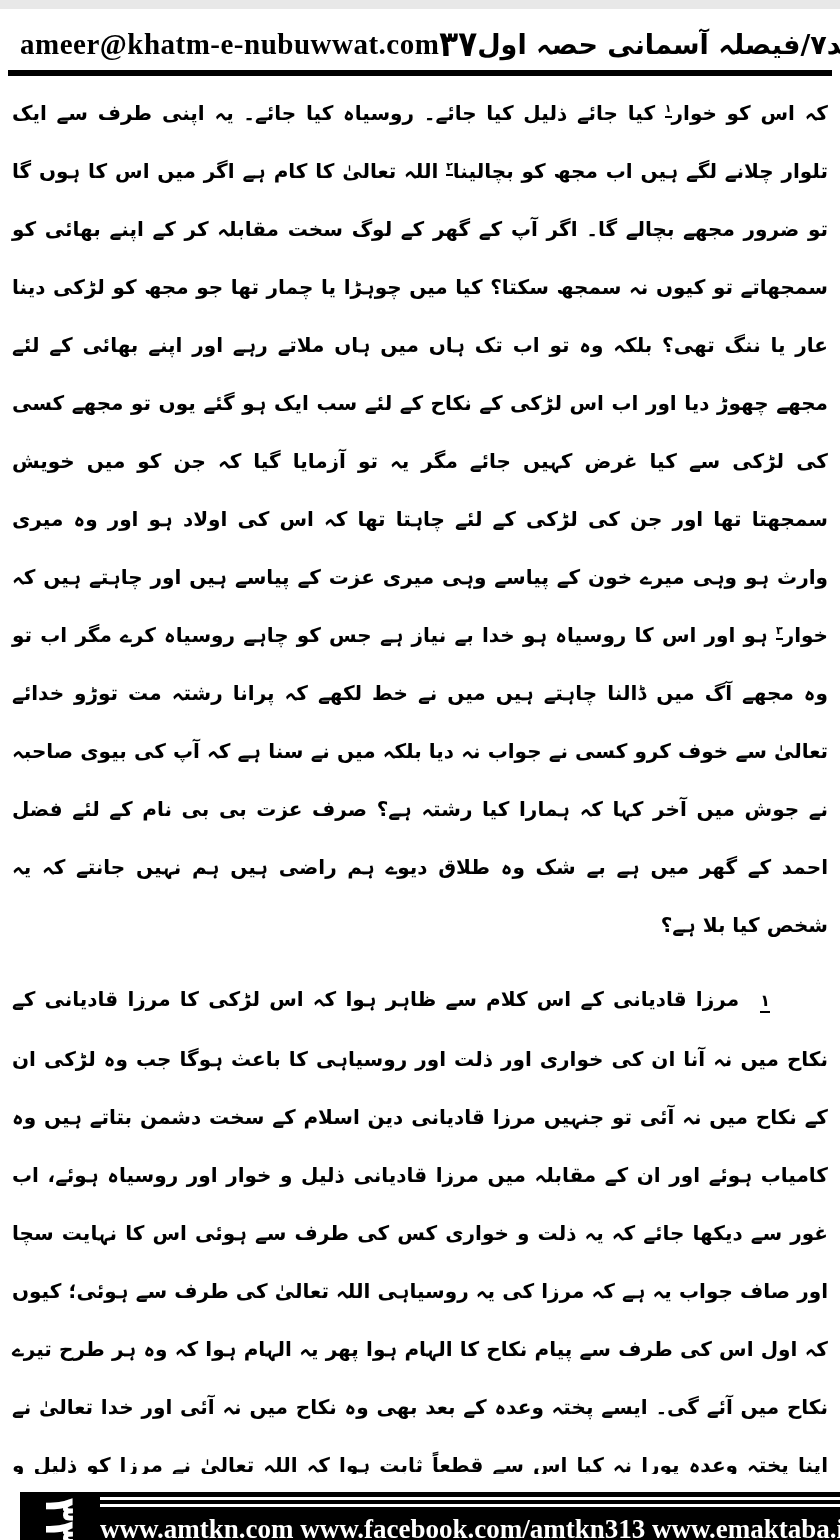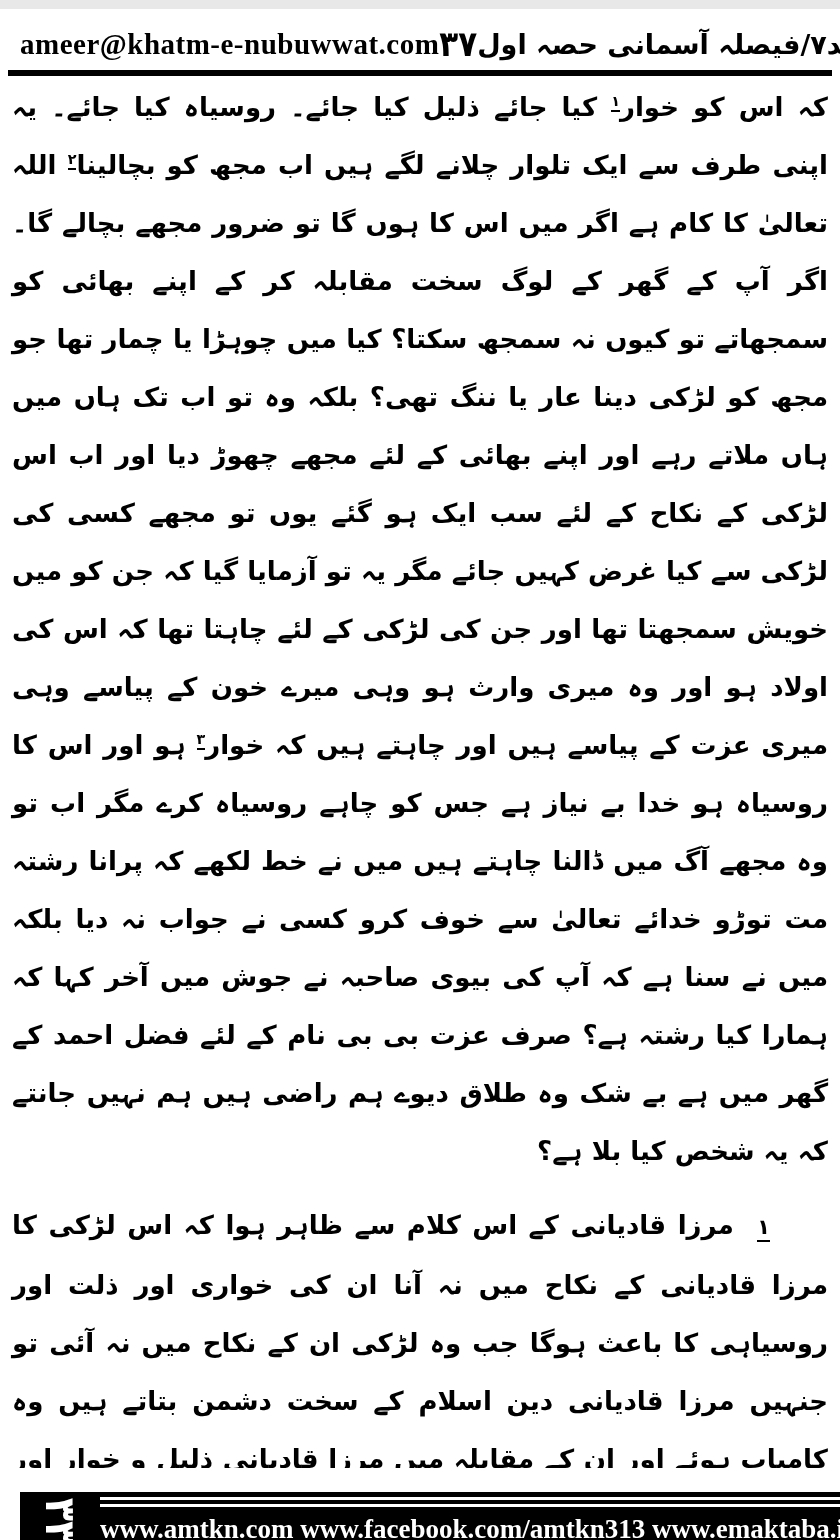--- a/index.html
+++ b/index.html
@@ -43,26 +43,26 @@
   }
   .rule {
     height: 6px;
     background: #000;
     margin: 9px 8px 0 8px;
   }
 
   
   .body {
     direction: rtl;
-    padding: 2px 12px 0 12px;
+    padding: 8px 12px 0 12px;
     height: 1390px;
     overflow: hidden;
     text-align: justify;
     font-weight: bold;
-    font-size: 26px;
+    font-size: 20px;
     line-height: 58px;
     font-family: "DejaVu Sans", sans-serif;
   }
   .para { margin: 0; }
   .para.numbered { margin-top: 16px; text-indent: 58px; }
   sup.fn {
     font-size: 0.55em;
     line-height: 0;
     border-bottom: 2px solid #000;
     padding-bottom: 1px;

